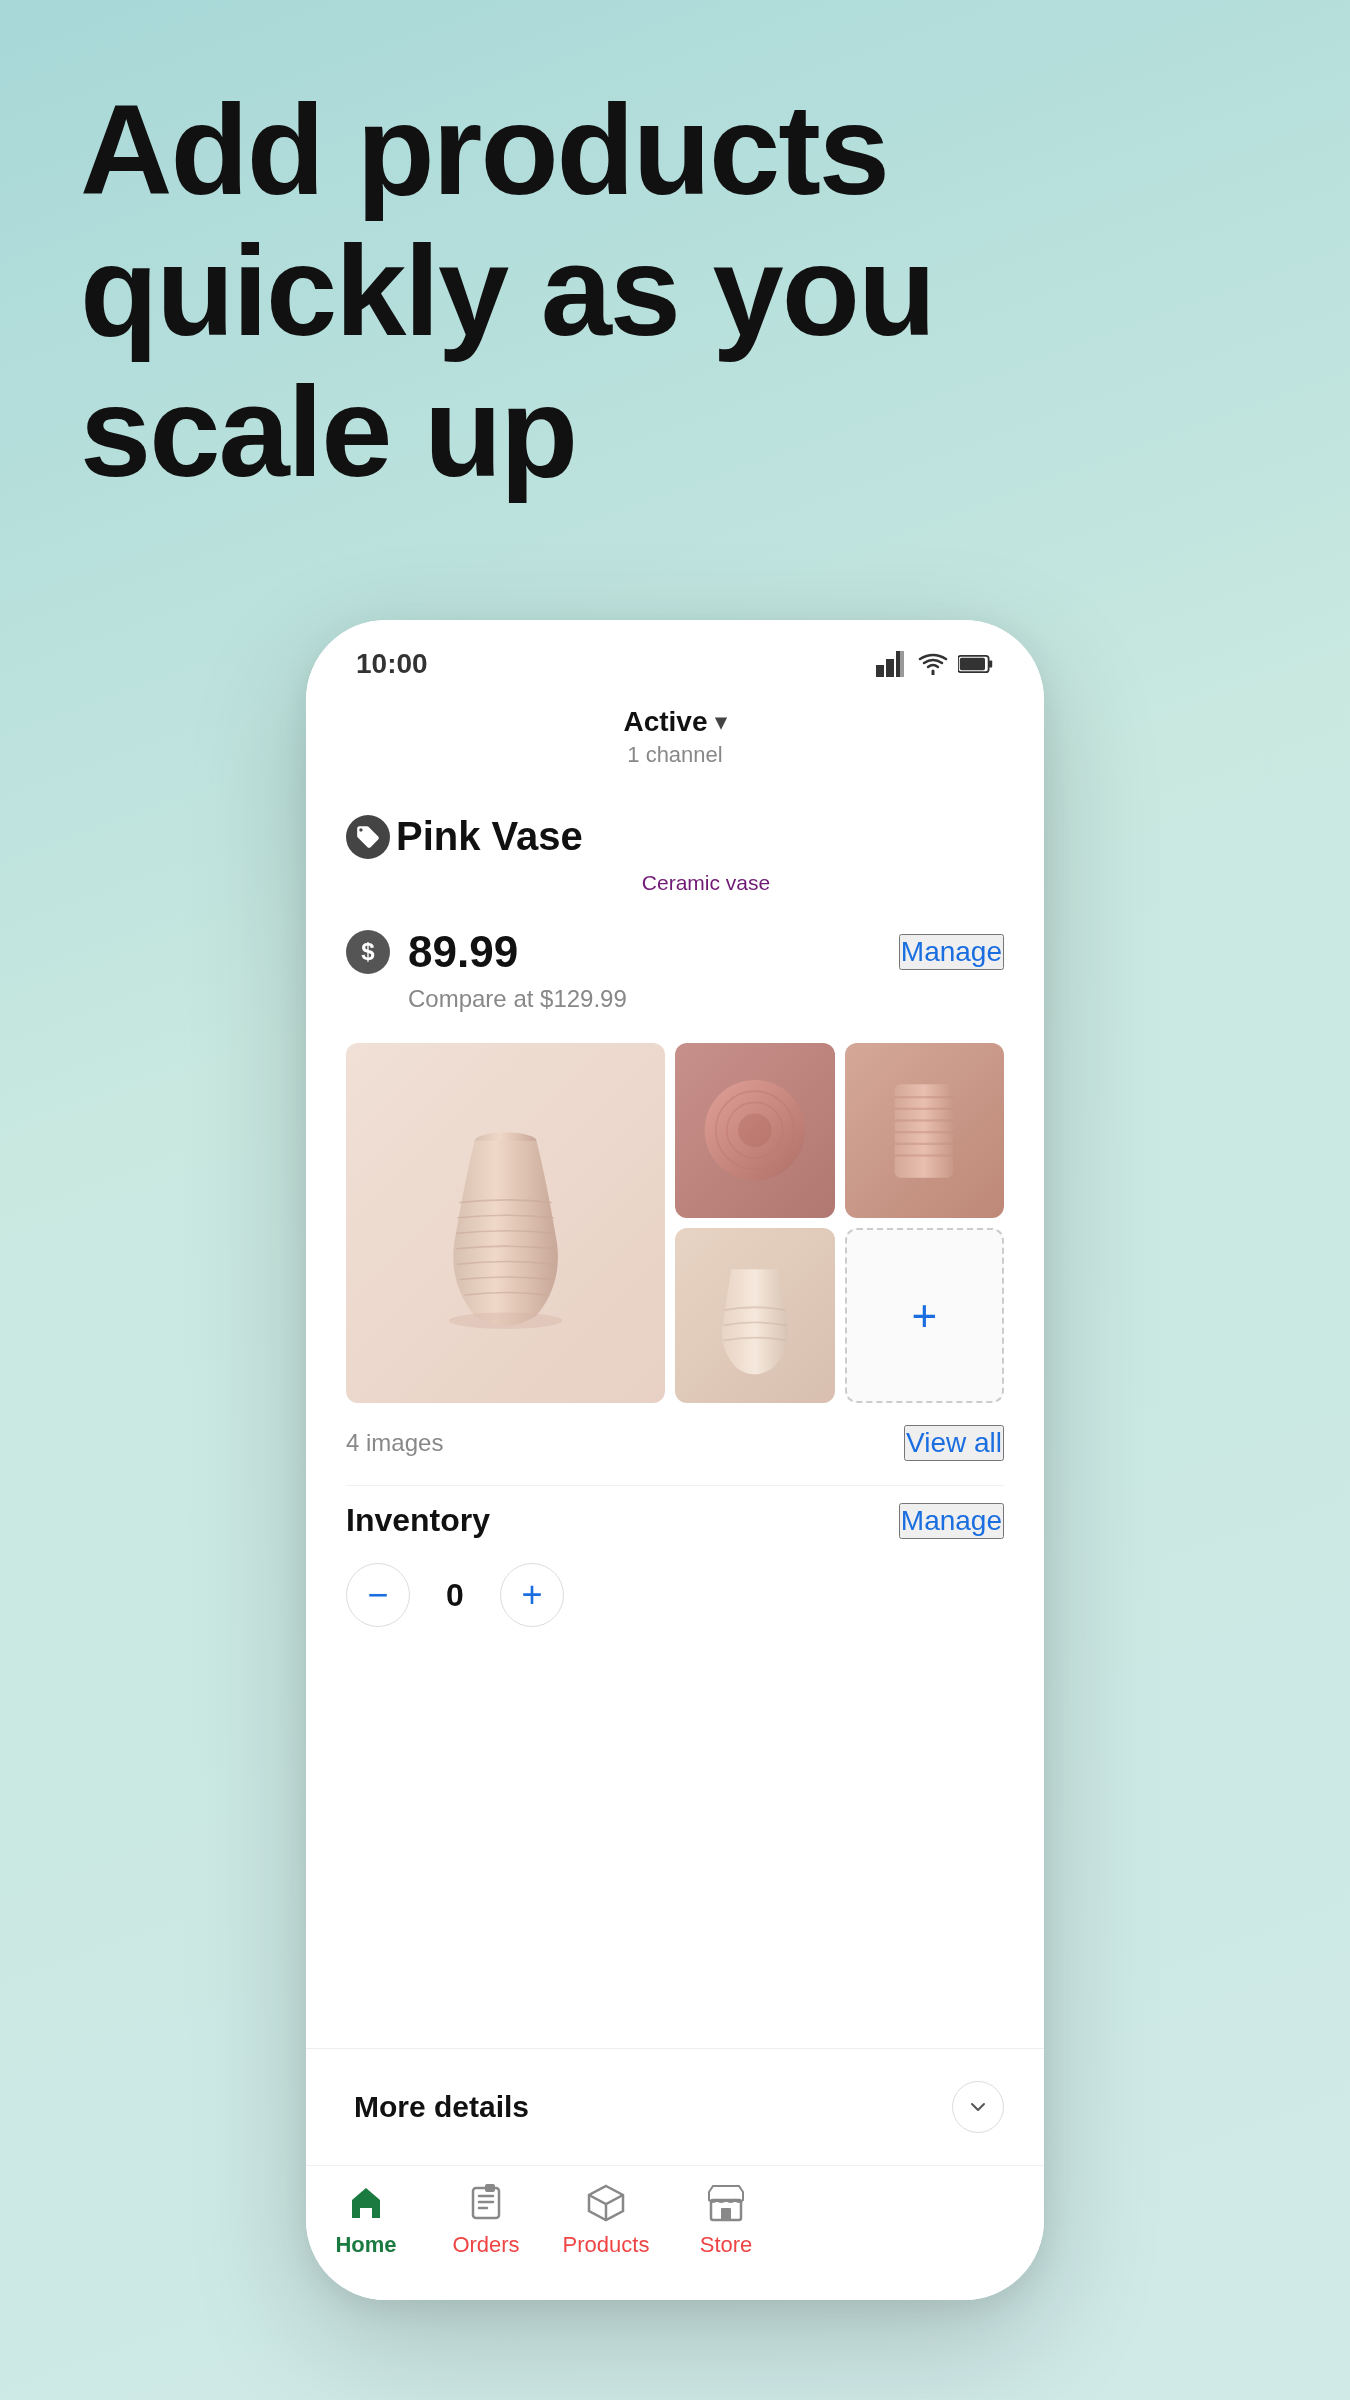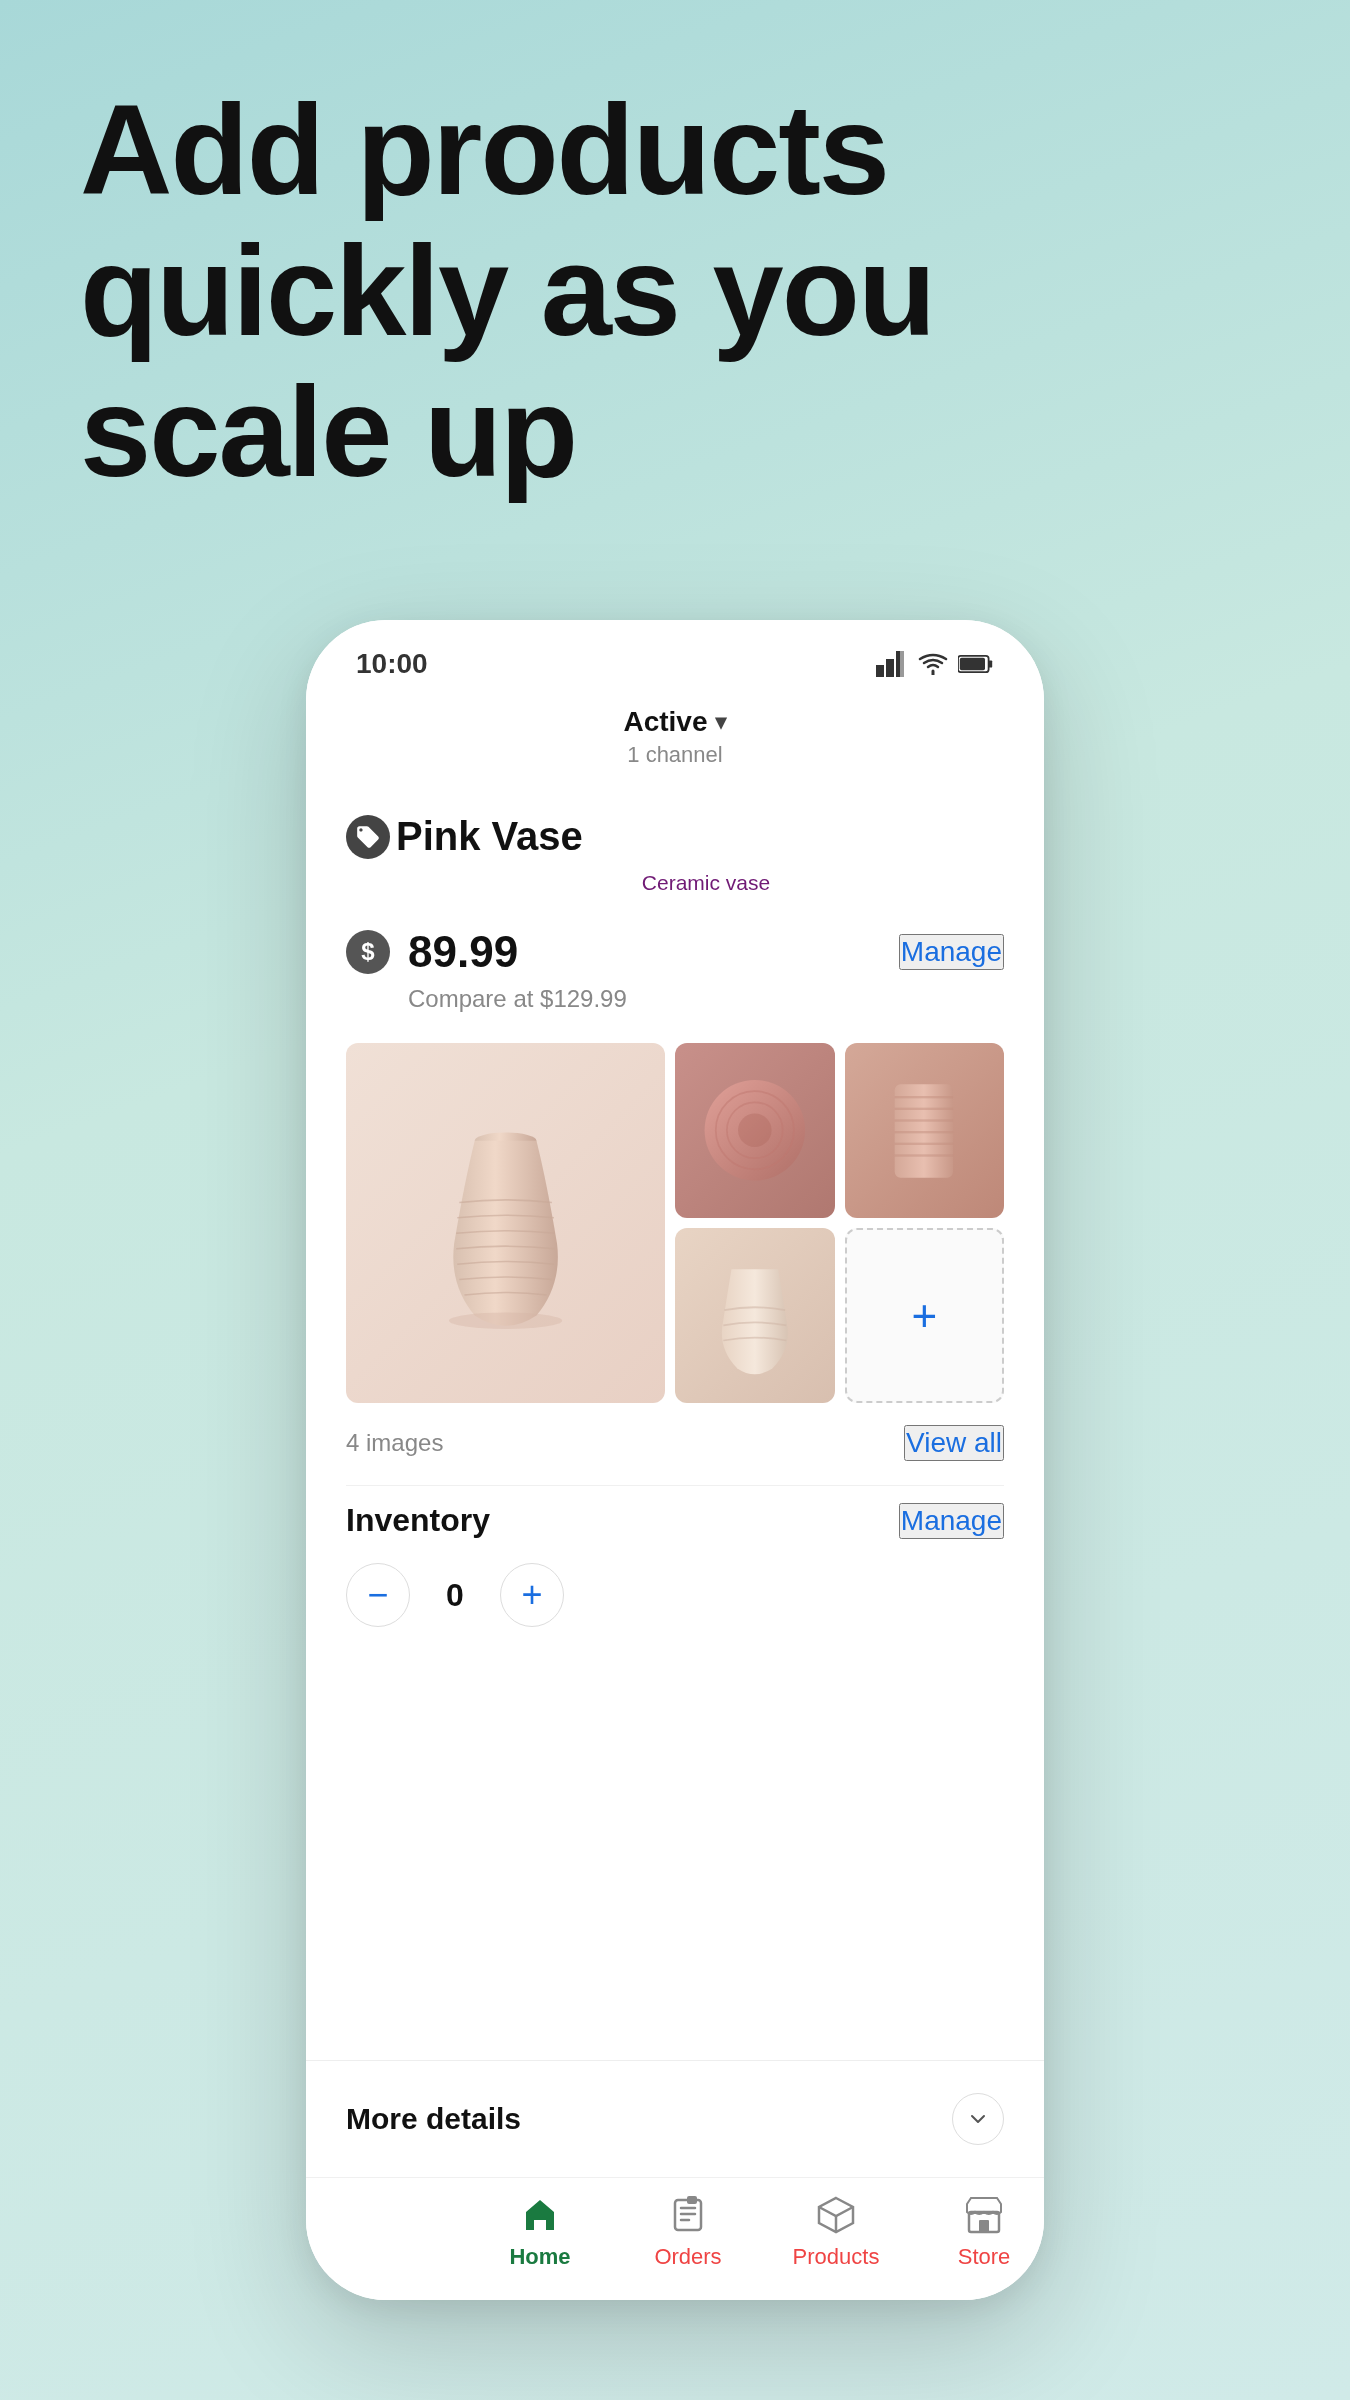--- a/index.html
+++ b/index.html
@@ -355,44 +355,44 @@
       justify-content: space-between;
       align-items: center;
       padding: 32px 40px;
       background: #fff;
     }
 
     .more-details-label {
       font-size: 30px;
       font-weight: 600;
       color: #111;
+      margin-left: 8px;
     }
 
     .chevron-down-circle {
       width: 52px;
       height: 52px;
       border-radius: 50%;
       border: 1.5px solid #ddd;
       display: flex;
       align-items: center;
       justify-content: center;
       font-size: 22px;
       color: #555;
       cursor: pointer;
     }
 
     
     .bottom-nav {
       display: flex;
-      justify-content: flex-end;
-      align-items: center;
-      padding: 16px 0 30px;
+      justify-content: flex-start;
+      align-items: center;
+      padding: 16px 0 42px;
       background: #fff;
       border-top: 1px solid #f0f0f0;
-      gap: 28px;
     }
 
     .nav-item {
       display: flex;
       flex-direction: column;
       align-items: center;
       gap: 8px;
       cursor: pointer;
       min-width: 120px;
     }

